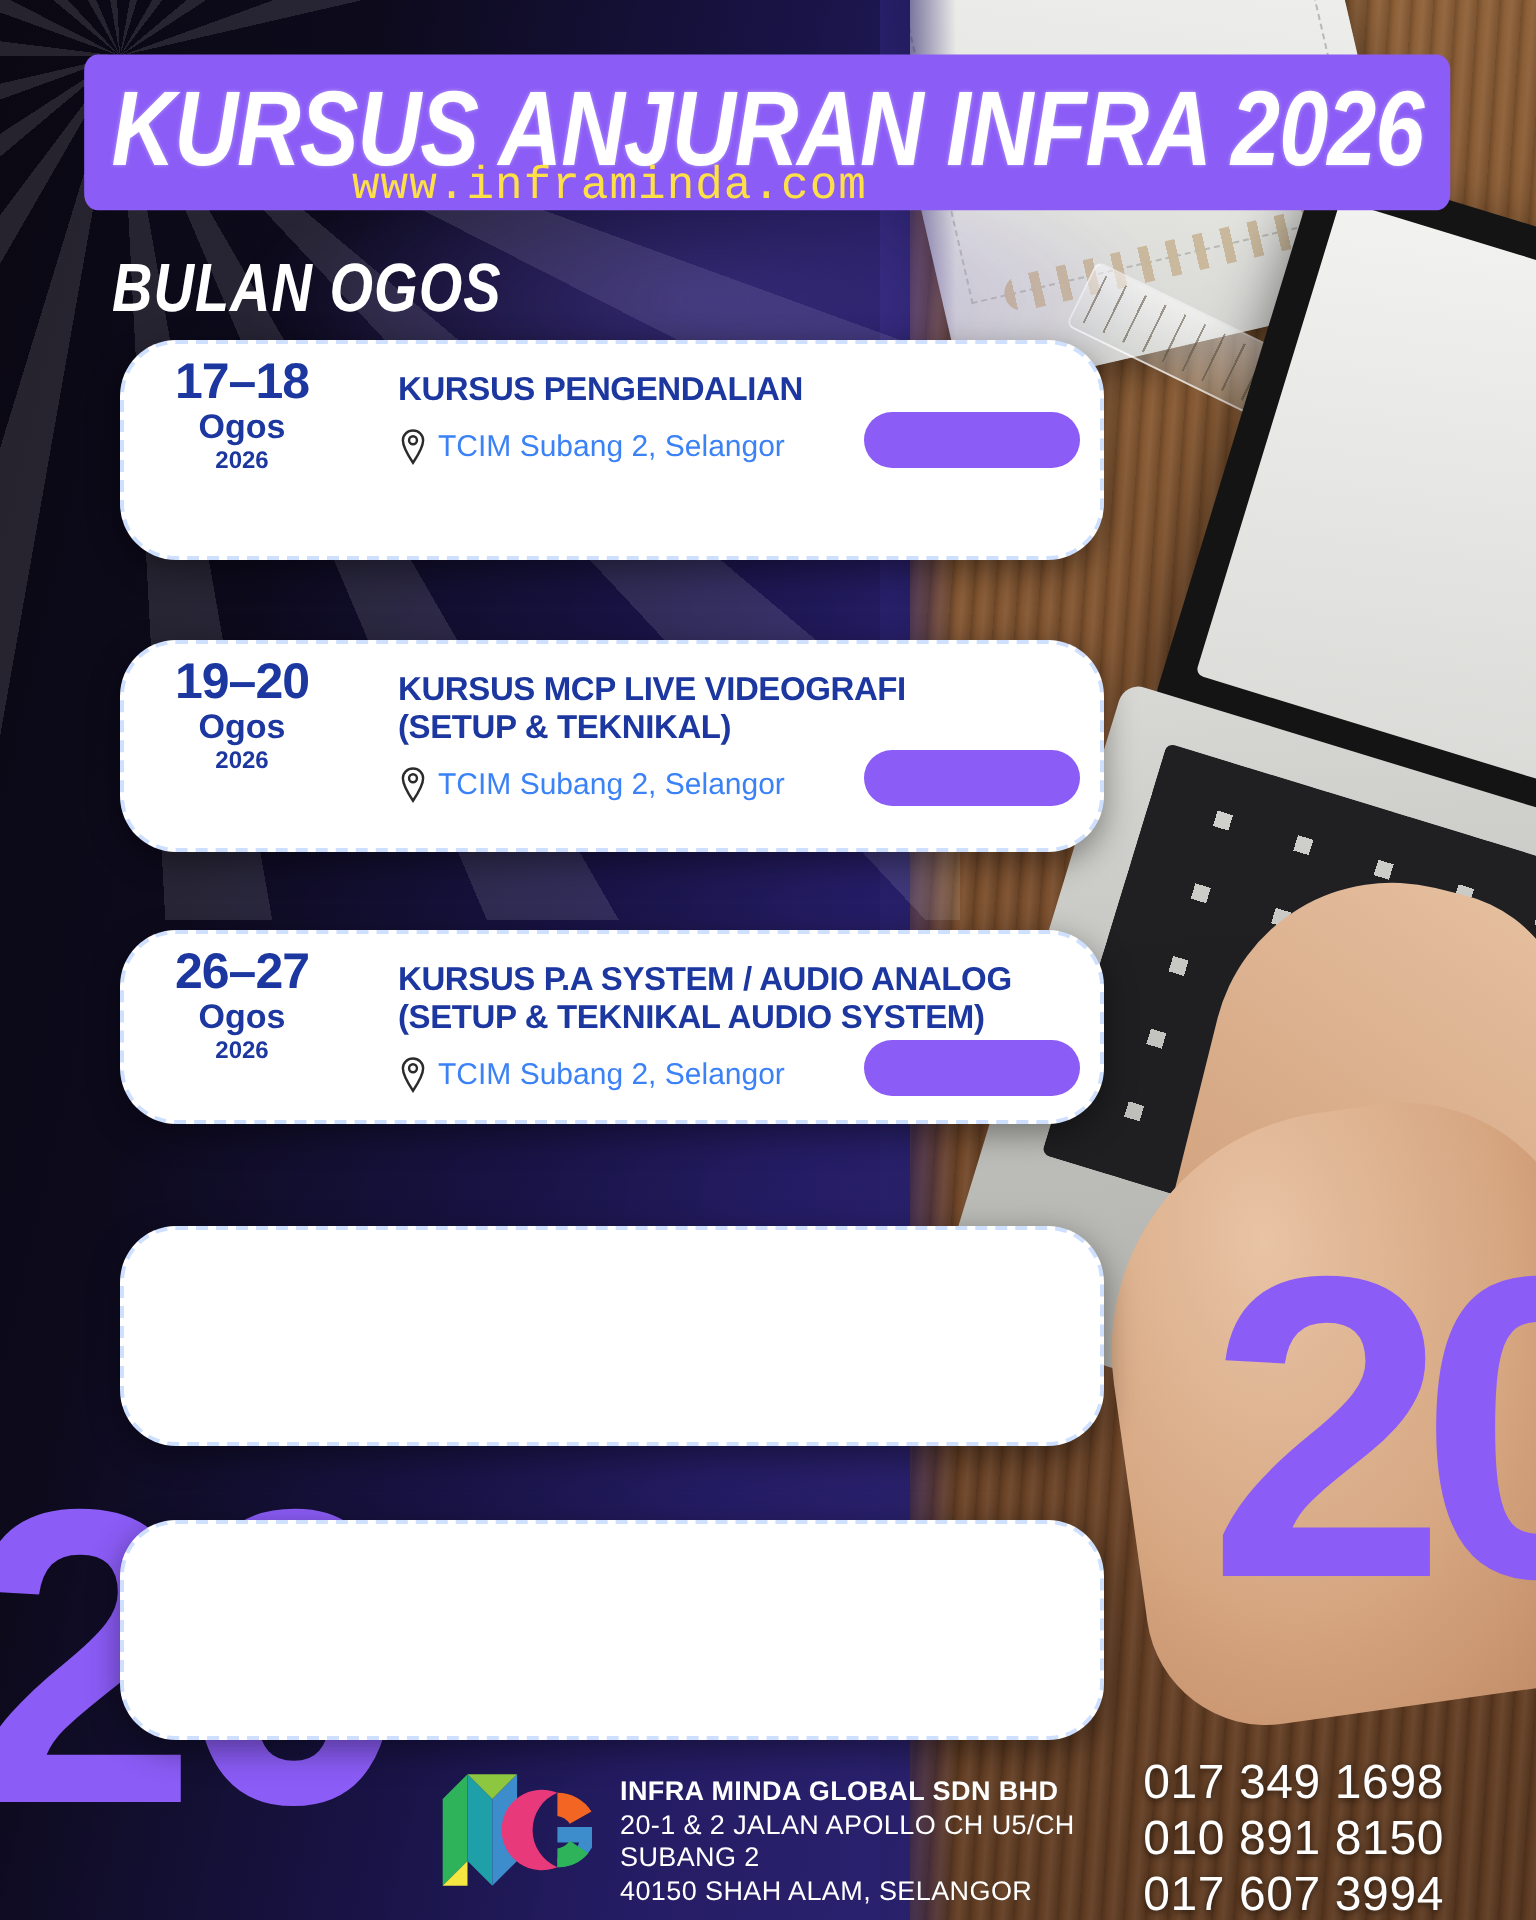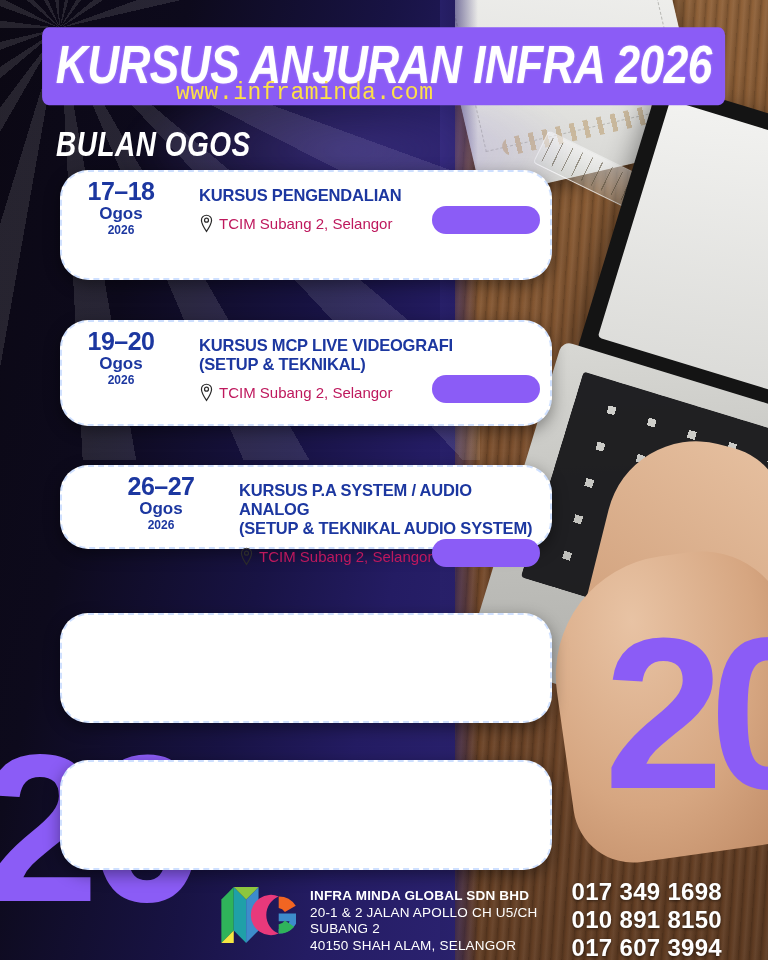--- a/index.html
+++ b/index.html
@@ -231,21 +231,21 @@
     font-size: 16.5px;
     font-weight: 800;
     line-height: 1.16;
     letter-spacing:-.2px;
   }
   .venue-row {
     display:flex; align-items:center; gap:5px; margin-top: 9px;
   }
   .pin { width:15px; height:19px; flex:0 0 15px; }
   .venue {
-    font-size: 15px; color:#be185d; font-weight:400; white-space:nowrap;
+    font-size: 15px; color:#3b82f6; font-weight:400; white-space:nowrap;
   }
   .pill {
     position:absolute; right: 10px; bottom: 11px;
     width: 108px; height: 28px;
     background:#8b5cf6;
     border-radius: 16px;
   }
   .card.empty .body { min-height: 78px; }
 
   
@@ -256,21 +256,21 @@
   .company {
     position:absolute; left:310px; top:888px; z-index:8; color:#ffffff;
   }
   .company .cname { font-size: 13.5px; font-weight: 800; letter-spacing:.2px; line-height:1.25; }
   .company .caddr { font-size: 13.5px; font-weight: 400; letter-spacing:.2px; line-height:1.22; }
   .phones {
     position:absolute; right: 46px; top: 878px; z-index:8;
     text-align: right; color:#ffffff;
   }
   .phones div {
-    font-size: 24px; font-weight: 700; letter-spacing: .3px; line-height: 1.16;
+    font-size: 24px; font-weight: 400; letter-spacing: .3px; line-height: 1.16;
     text-shadow: 0 1px 3px rgba(0,0,0,.55);
   }
 </style>
 </head>
 <body>
 
 <div id="poster">
 
   <div class="bg-photo"></div>
   <div class="notebook"></div>
@@ -333,21 +333,21 @@
           <div class="venue-row">
             <svg class="pin" viewBox="0 0 16 20">
       <path d="M8 1.2c-3 0-5.4 2.3-5.4 5.2 0 3.9 5.4 12 5.4 12s5.4-8.1 5.4-12C13.4 3.5 11 1.2 8 1.2z" fill="none" stroke="#2b2b2b" stroke-width="1.3"></path>
       <circle cx="8" cy="6.4" r="2.1" fill="none" stroke="#2b2b2b" stroke-width="1.3"></circle>
     </svg>
             <span class="venue">TCIM Subang 2, Selangor</span>
           </div>
           <div class="pill"></div>
         </div>
       </div>
-      <div class="card" style="top: 465px; height: 84px; padding-left: 40px;">
+      <div class="card" style="top: 465px; height: 97px;">
         <div class="datecol">
           <div class="dday">26–27</div>
           <div class="dmon">Ogos</div>
           <div class="dyear">2026</div>
         </div>
         <div class="divider"></div>
         <div class="body">
           <div class="ctitle">
             <div>KURSUS P.A SYSTEM / AUDIO ANALOG</div>
             <div>(SETUP &amp; TEKNIKAL AUDIO SYSTEM)</div>

